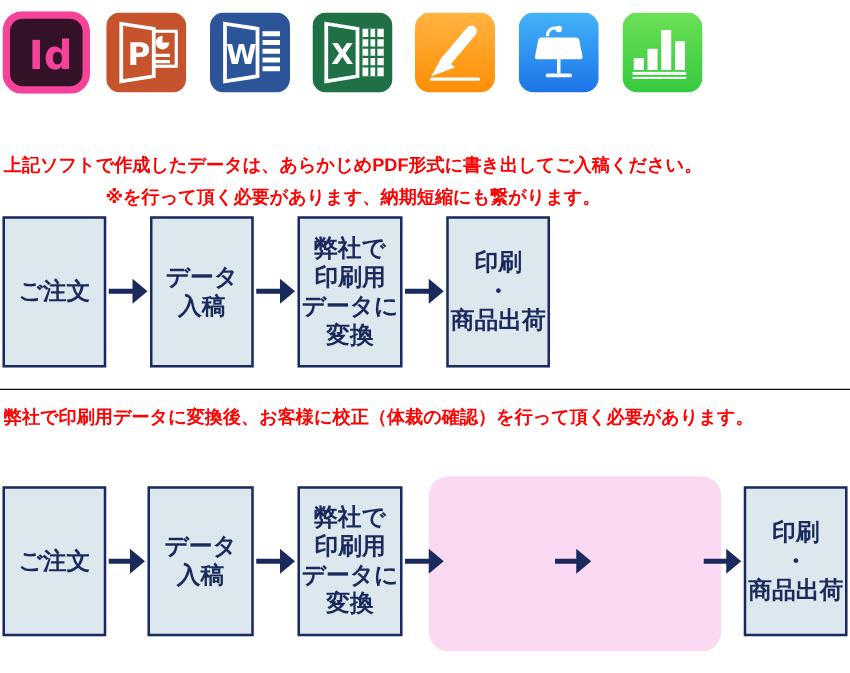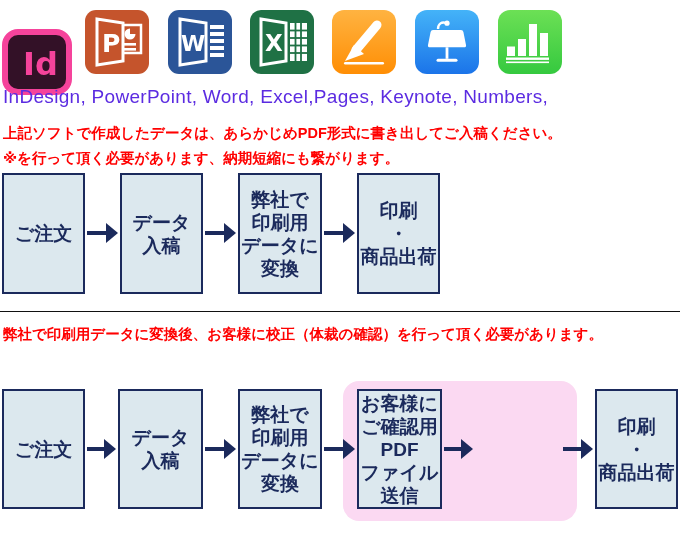--- a/index.html
+++ b/index.html
@@ -6,21 +6,21 @@
   #screen{
     position:relative;width:680px;height:538px;background:#ffffff;overflow:hidden;
     font-family:"Liberation Sans","DejaVu Sans",sans-serif;
   }
   .app-icon{position:absolute;top:10px;}
   .caption{
     position:absolute;left:3px;top:86px;width:660px;
     color:#5b2be1;font-size:19px;letter-spacing:.3px;white-space:nowrap;
   }
   .note{position:absolute;left:3px;color:#ff0000;font-weight:bold;font-size:14.5px;}
-  .note .line{display:block;height:25px;line-height:25px;white-space:nowrap;}
+  .note .line{display:block;height:25px;line-height:25px;white-space:nowrap;text-align:center;}
   .flow-box{
     position:absolute;box-sizing:border-box;
     background:#dce8ee;border:2px solid #1b2a5c;
     color:#1b2a5c;font-weight:bold;font-size:19px;line-height:23px;
     display:flex;align-items:center;justify-content:center;
     text-align:center;white-space:pre-line;z-index:2;
   }
   .flow-arrow{position:absolute;height:20px;z-index:2;}
   .flow-arrow::before{
     content:"";position:absolute;left:0;right:9px;top:8px;height:4px;background:#1b2a5c;
@@ -35,21 +35,21 @@
     background:#fbd9f2;border-radius:16px;z-index:1;
   }
   .divider{position:absolute;left:0;top:311px;width:680px;height:1px;background:#111111;}
   svg text{font-family:"DejaVu Sans","Liberation Sans",sans-serif;}
 </style>
 </head>
 <body>
 
 <div id="screen">
 
-  <span class="app-icon" style="left:2px;top:9px;margin-top:20px;">
+  <span class="app-icon" style="left:2px;top:9px;">
     <svg width="70" height="66" viewBox="0 0 70 66">
       <rect x="3" y="3" width="64" height="60" rx="13" fill="#331127" stroke="#f5439b" stroke-width="6"></rect>
       <text x="21" y="46" font-size="32" font-weight="bold" fill="#f5439b">Id</text>
     </svg>
   </span>
 
   <span class="app-icon" style="left:85px;">
     <svg width="64" height="64" viewBox="0 0 64 64">
       <rect width="64" height="64" rx="11" fill="#c5542c"></rect>
       <rect x="34" y="15" width="22" height="28" fill="none" stroke="#ffffff" stroke-width="2.5"></rect>
@@ -135,21 +135,20 @@
       <rect width="64" height="64" rx="12" fill="url(#ng)"></rect>
       <rect x="9" y="36.5" width="8" height="9.5" fill="#ffffff"></rect>
       <rect x="20" y="29" width="8" height="17" fill="#ffffff"></rect>
       <rect x="31" y="14" width="8" height="32" fill="#ffffff"></rect>
       <rect x="42" y="23" width="8" height="23" fill="#ffffff"></rect>
       <rect x="8" y="47.5" width="43" height="2.4" fill="#ffffff"></rect>
       <rect x="8" y="51.5" width="43" height="1.6" fill="#ffffff"></rect>
     </svg>
   </span>
 
-  <div class="caption">InDesign, PowerPoint, Word, Excel,Pages, Keynote, Numbers,</div>
 
   <div class="note" style="top:121px;">
     <span class="line">上記ソフトで作成したデータは、あらかじめPDF形式に書き出してご入稿ください。</span>
     <span class="line">※を行って頂く必要があります、納期短縮にも繋がります。</span>
   </div>
 
   <div class="flow-box" style="left:2px;top:173px;width:83px;height:121px;">
     <span>ご注文</span>
   </div>
   <div class="flow-arrow" style="left:87px;top:223px;width:31px;"></div>
@@ -188,27 +187,20 @@
 入稿</span>
   </div>
   <div class="flow-arrow" style="left:205px;top:439px;width:31px;"></div>
   <div class="flow-box" style="left:238px;top:389px;width:84px;height:120px;">
     <span>弊社で
 印刷用
 データに
 変換</span>
   </div>
   <div class="flow-arrow" style="left:324px;top:439px;width:31px;"></div>
-  <div class="flow-box" style="left:357px;top:389px;width:85px;height:120px;">
-    <span>お客様に
-ご確認用
-PDF
-ファイル
-送信</span>
-  </div>
   <div class="flow-arrow" style="left:444px;top:439px;width:29px;"></div>
   <div class="flow-arrow" style="left:563px;top:439px;width:30px;"></div>
   <div class="flow-box" style="left:595px;top:389px;width:83px;height:120px;">
     <span>印刷
 ・
 商品出荷</span>
   </div>
 
 </div>
 

